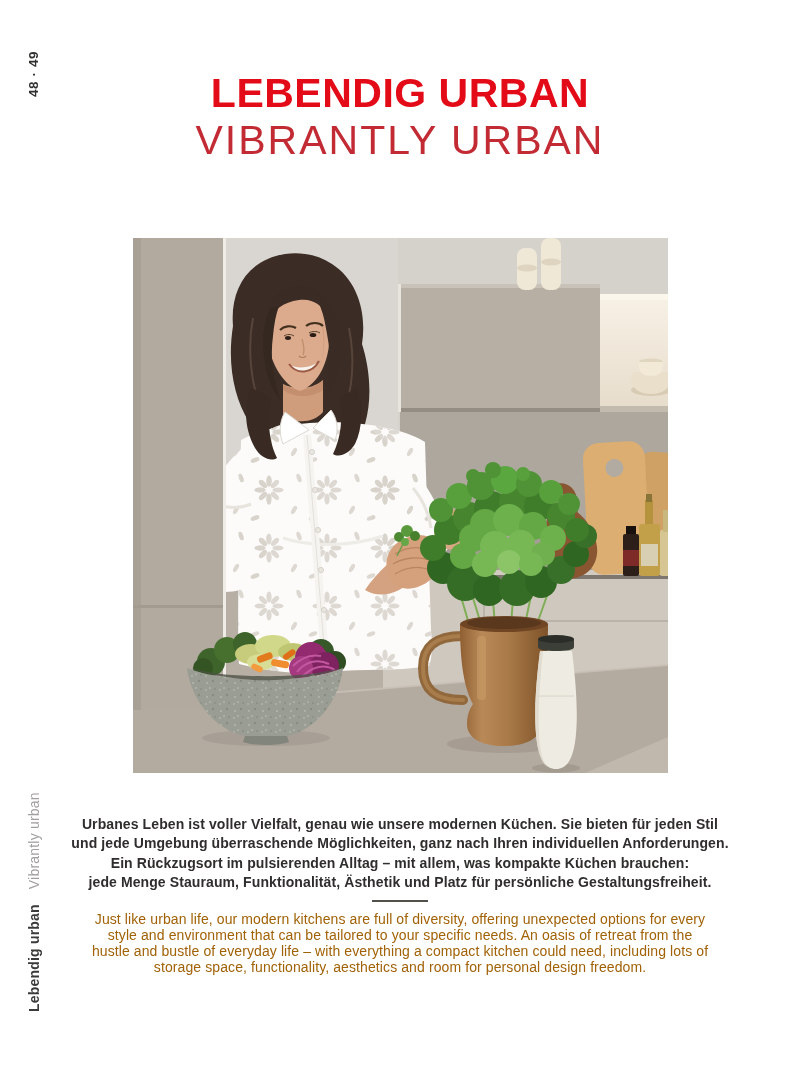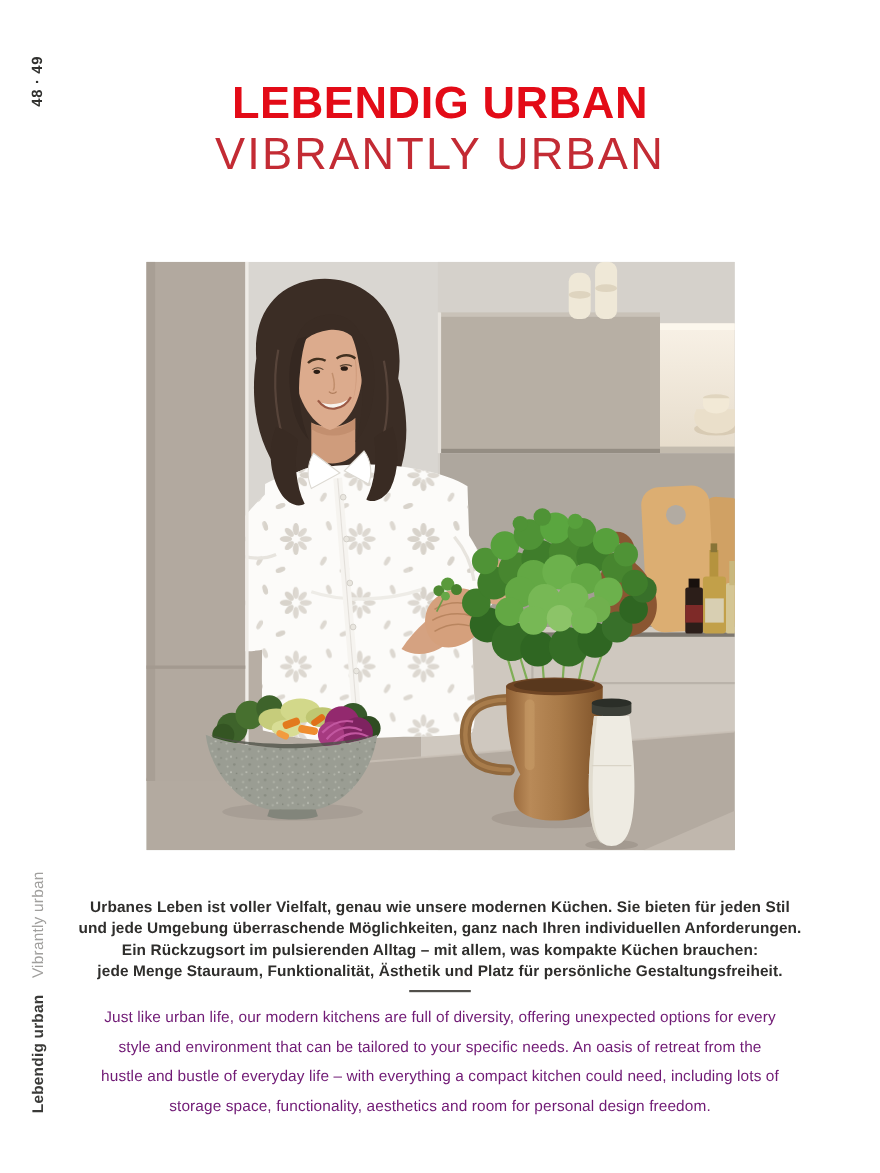--- a/index.html
+++ b/index.html
@@ -13,21 +13,21 @@
   .title-de{position:absolute;top:70px;left:0;right:0;text-align:center;
             font-size:41px;font-weight:800;color:#e30b17;letter-spacing:.5px;}
   .title-en{position:absolute;top:117px;left:0;right:0;text-align:center;
             font-size:41px;font-weight:300;color:#c32b34;letter-spacing:2px;}
   .photo{position:absolute;left:133px;top:238px;width:535px;height:535px;margin:0;}
   .photo svg{display:block;width:100%;height:100%;}
   .copy{position:absolute;top:815px;left:0;right:0;text-align:center;}
   .copy p{margin:0;white-space:pre-line;}
   .copy .de-text{font-size:14px;font-weight:bold;color:#2f2e2c;line-height:19.3px;letter-spacing:.1px;}
   .copy .divider{width:56px;height:0;border-top:2px solid#52504b;margin:8px auto 9px auto;}
-  .copy .en-text{font-size:14px;color:#701a75;line-height:27px;letter-spacing:.1px;}
+  .copy .en-text{font-size:14px;color:#a16207;line-height:16px;letter-spacing:.1px;}
 </style>
 </head>
 <body>
 
 <div class="page">
 
   <div class="vertical page-number">48 · 49</div>
 
   <div class="title-de">LEBENDIG URBAN</div>
   <div class="title-en">VIBRANTLY URBAN</div>

